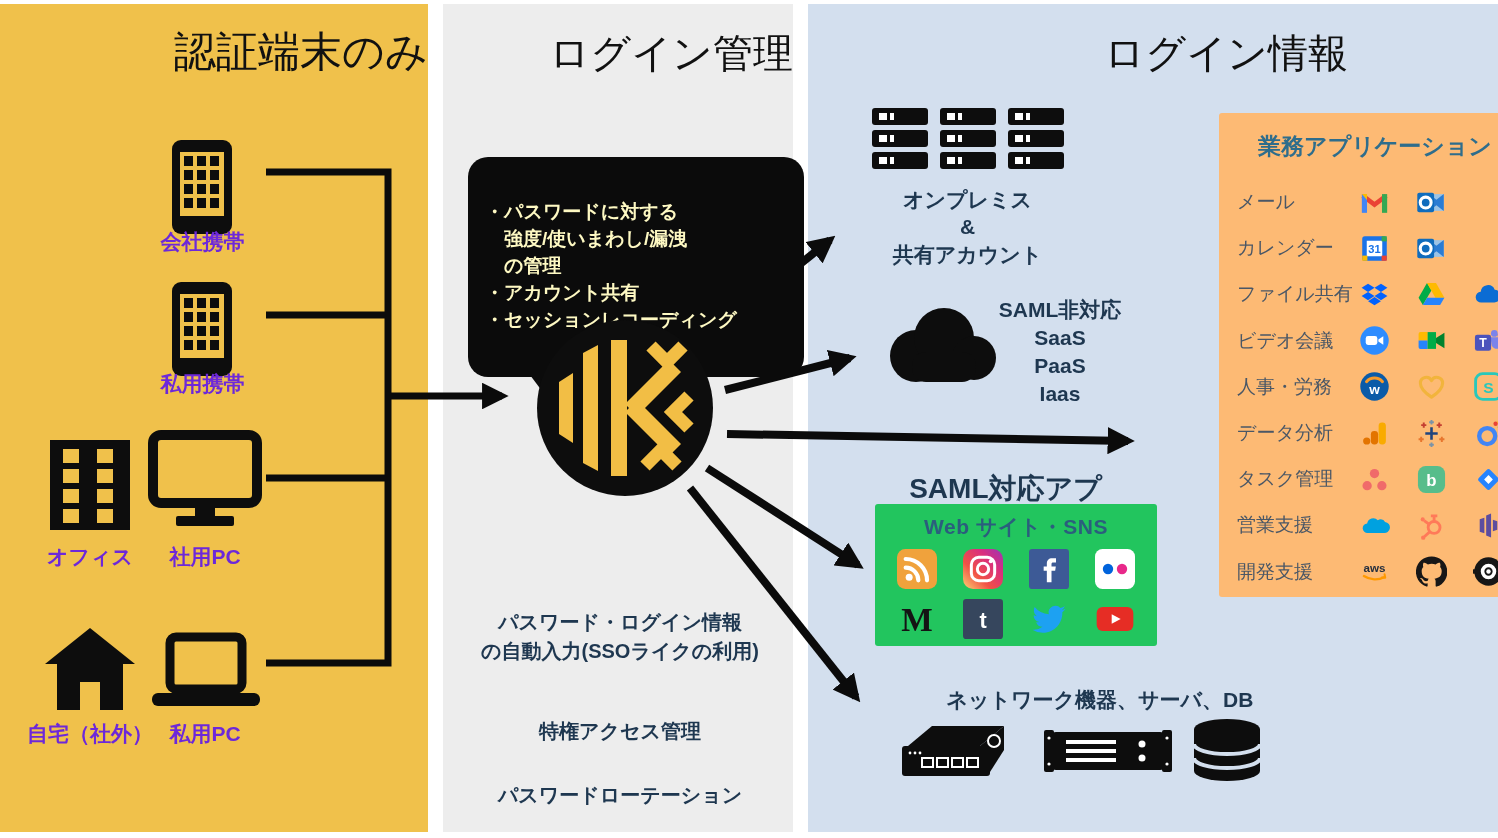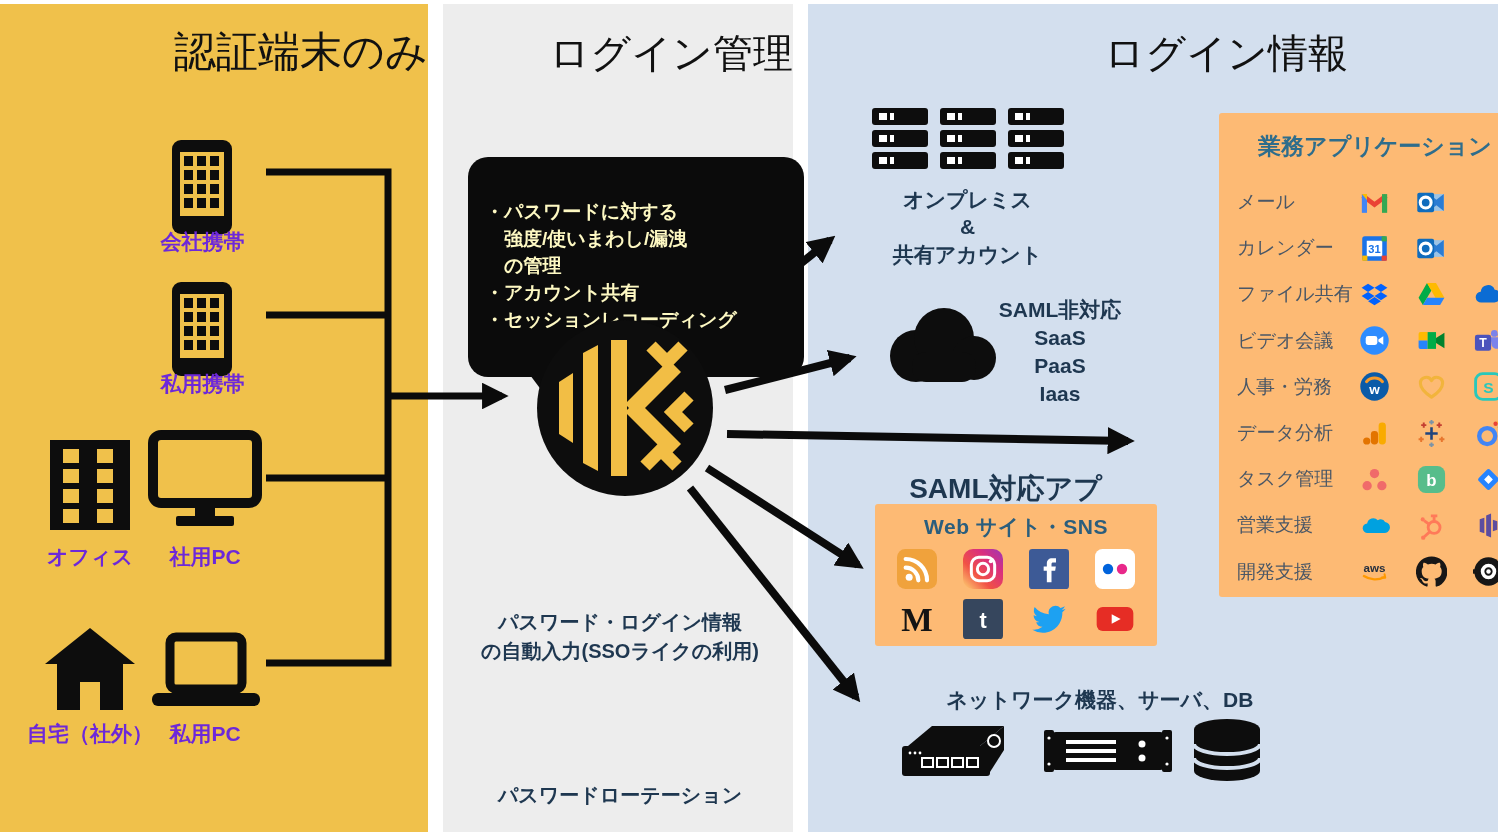--- a/index.html
+++ b/index.html
@@ -10,21 +10,21 @@
   .pre{white-space:pre-line;}
   .ctr{text-align:center;}
   svg{display:block;width:100%;height:100%;}
   .col-title{font-weight:400;color:#111;text-align:right;}
   .dev-label{font-size:21px;font-weight:700;color:#6d28d9;text-align:center;}
   .navy{color:#1E3750;font-weight:700;}
   .bubble{position:absolute;left:468px;top:125px;width:302px;background:#0b0b0b;border-radius:20px;
           color:#fef9c3;font-size:19px;font-weight:700;line-height:1.42;padding:15px 17px 16px;margin-top:32px;}
   .bubble-tail{position:absolute;left:62px;top:100%;width:0;height:0;margin-top:-2px;
           border-left:24px solid transparent;border-right:24px solid transparent;border-top:32px solid #0b0b0b;}
-  .sns-box{position:absolute;left:875px;top:504px;width:282px;height:142px;background:#fdba74;border-radius:3px;}
+  .sns-box{position:absolute;left:875px;top:504px;width:282px;height:142px;background:#22c55e;border-radius:3px;}
   .sns-grid{display:grid;grid-template-columns:repeat(4,40px);justify-content:space-between;
             row-gap:10px;padding:8px 22px 0;}
   .sns-icon{width:40px;height:40px;}
   .apps-panel{position:absolute;left:1219px;top:113px;width:312px;height:484px;background:#fdba74;border-radius:3px;}
   .apps-rows{position:absolute;left:18px;top:66px;right:10px;}
   .app-row{display:flex;align-items:center;height:46.2px;}
   .app-label{width:122px;font-size:19px;color:#4A5766;}
   .app-icons{display:flex;gap:26px;align-items:center;}
   .app-icon{width:31px;height:31px;}
 </style>
@@ -169,20 +169,21 @@
       <g fill="none" stroke="#F2BE45" stroke-width="13">
         <path d="M26,-62 L42,-46 L58,-62"></path>
         <path d="M64,-12 L48,4 L64,20"></path>
         <path d="M20,58 L36,42 L52,58"></path>
       </g>
     </svg>
   </div>
 
   <div class="abs navy ctr pre" style="left:450px;top:608px;width:340px;font-size:20px;line-height:1.45;">パスワード・ログイン情報
 の自動入力(SSOライクの利用)</div>
+  <div class="abs navy ctr" style="left:450px;top:718px;width:340px;font-size:20px;">特権アクセス管理</div>
   <div class="abs navy ctr" style="left:450px;top:782px;width:340px;font-size:20px;">パスワードローテーション</div>
 
   <div class="abs" style="left:872px;top:108px;width:56px;height:62px;">
     <svg viewBox="0 0 56 62">
         <g fill="#0d0d0d">
           <rect x="0" y="0" width="56" height="17" rx="3"></rect>
           <rect x="0" y="22" width="56" height="17" rx="3"></rect>
           <rect x="0" y="44" width="56" height="17" rx="3"></rect>
         </g>
       <g fill="#fff">

